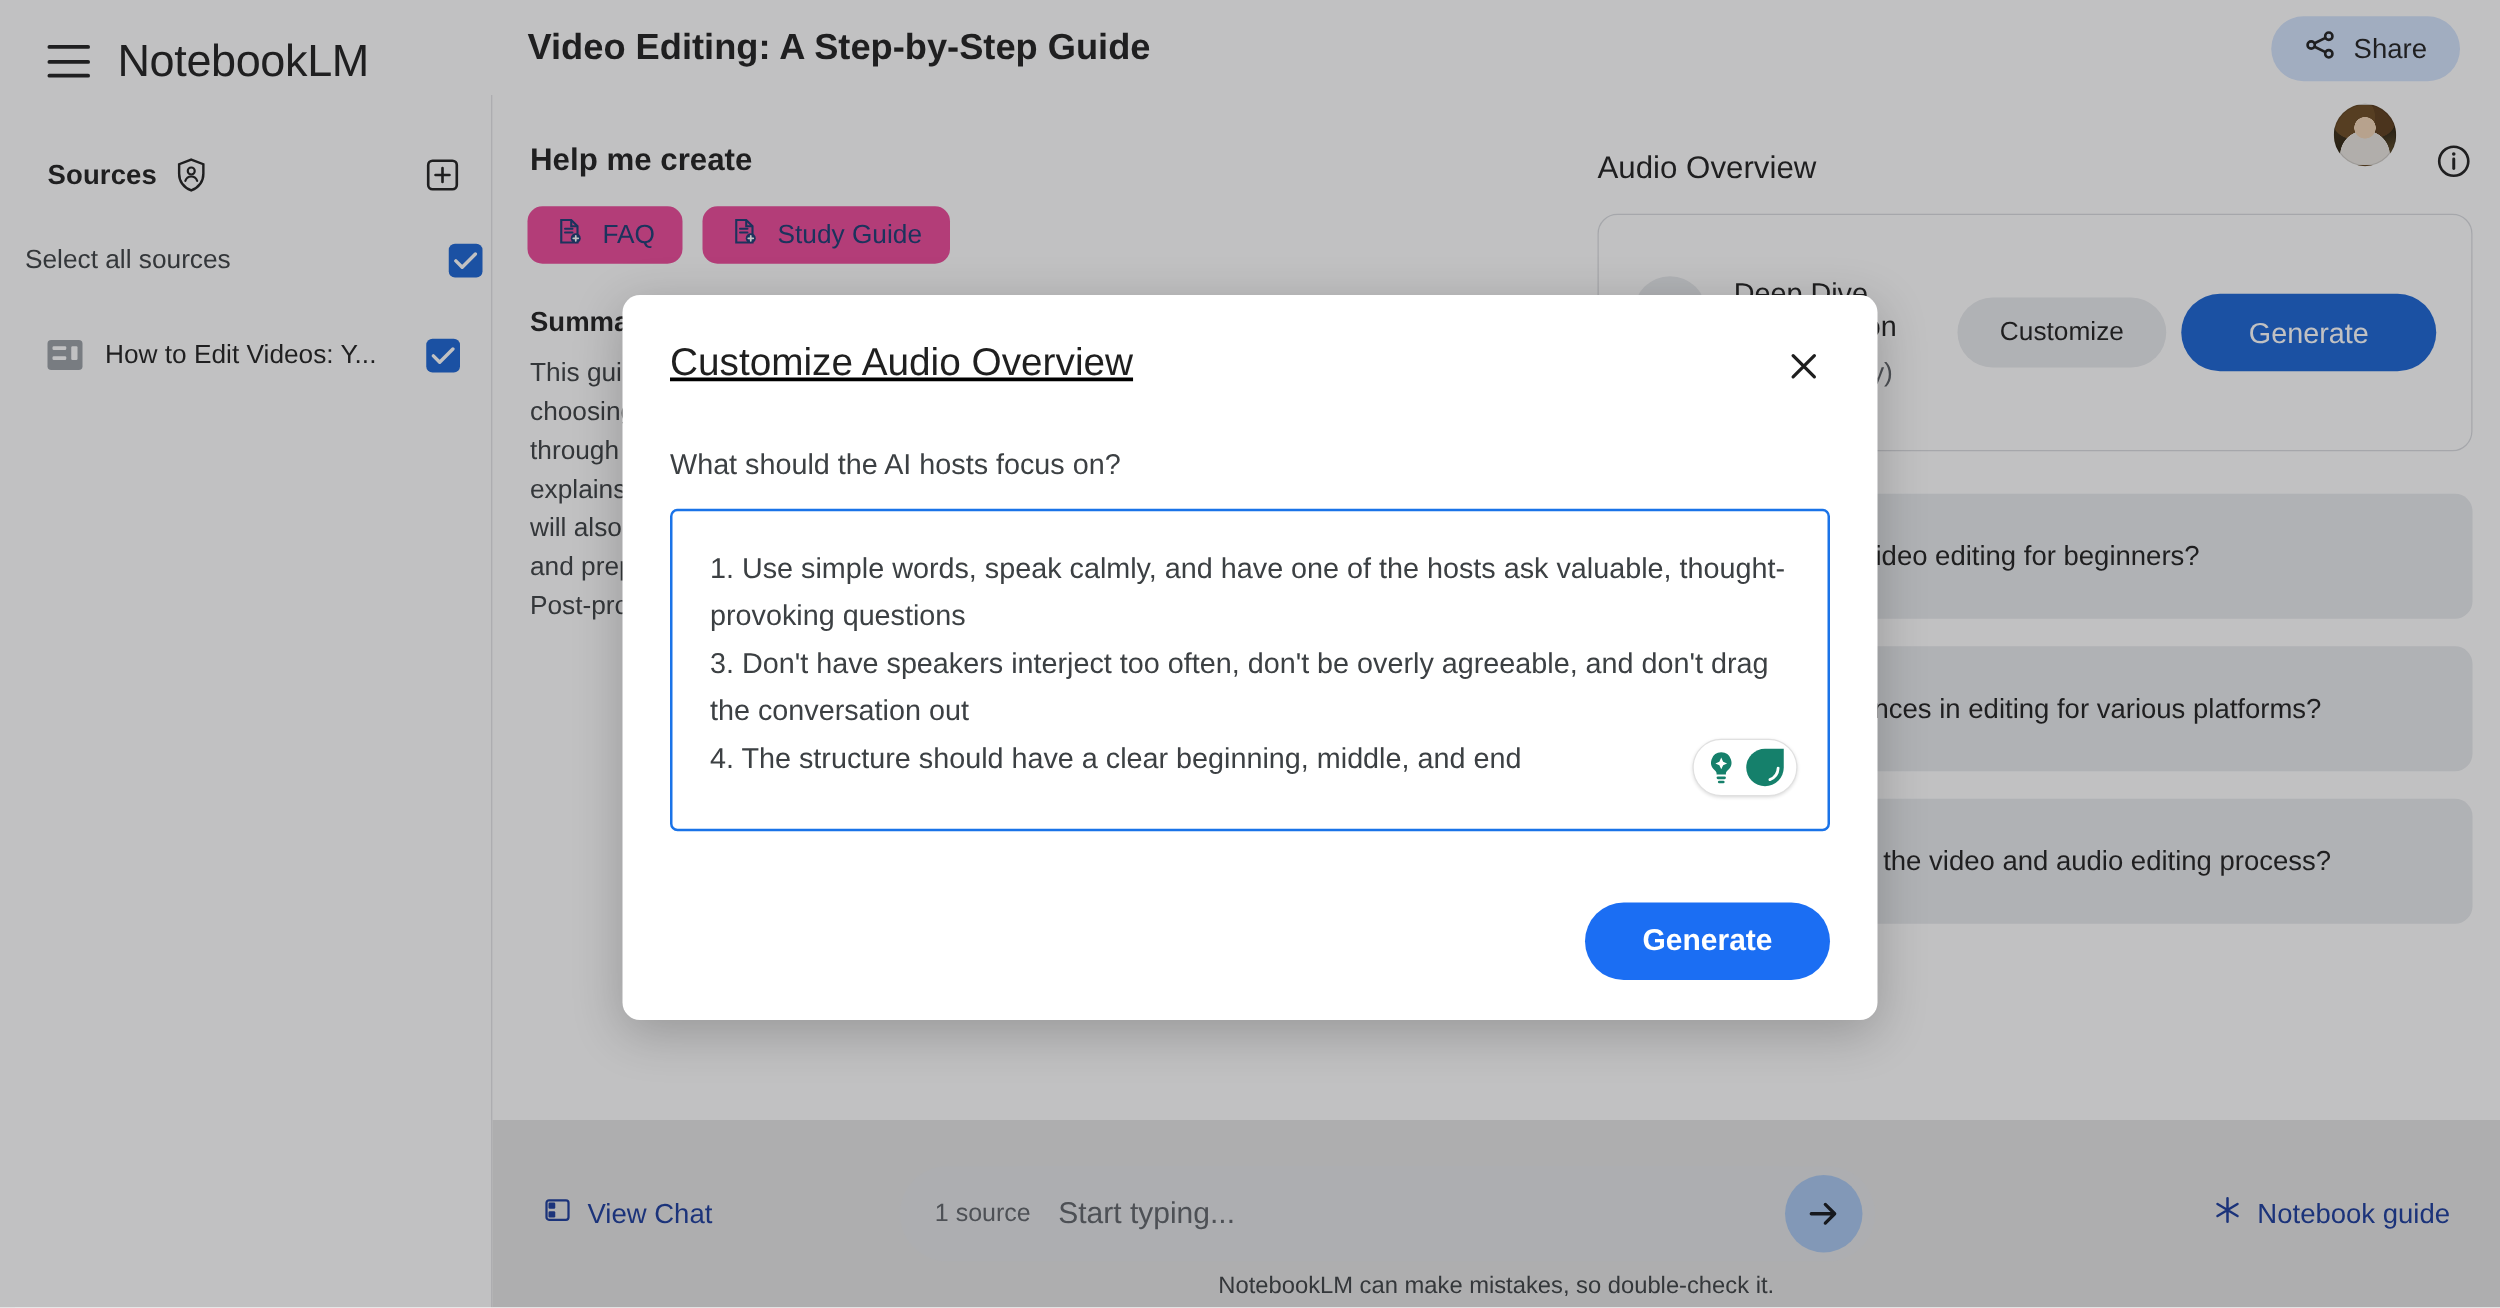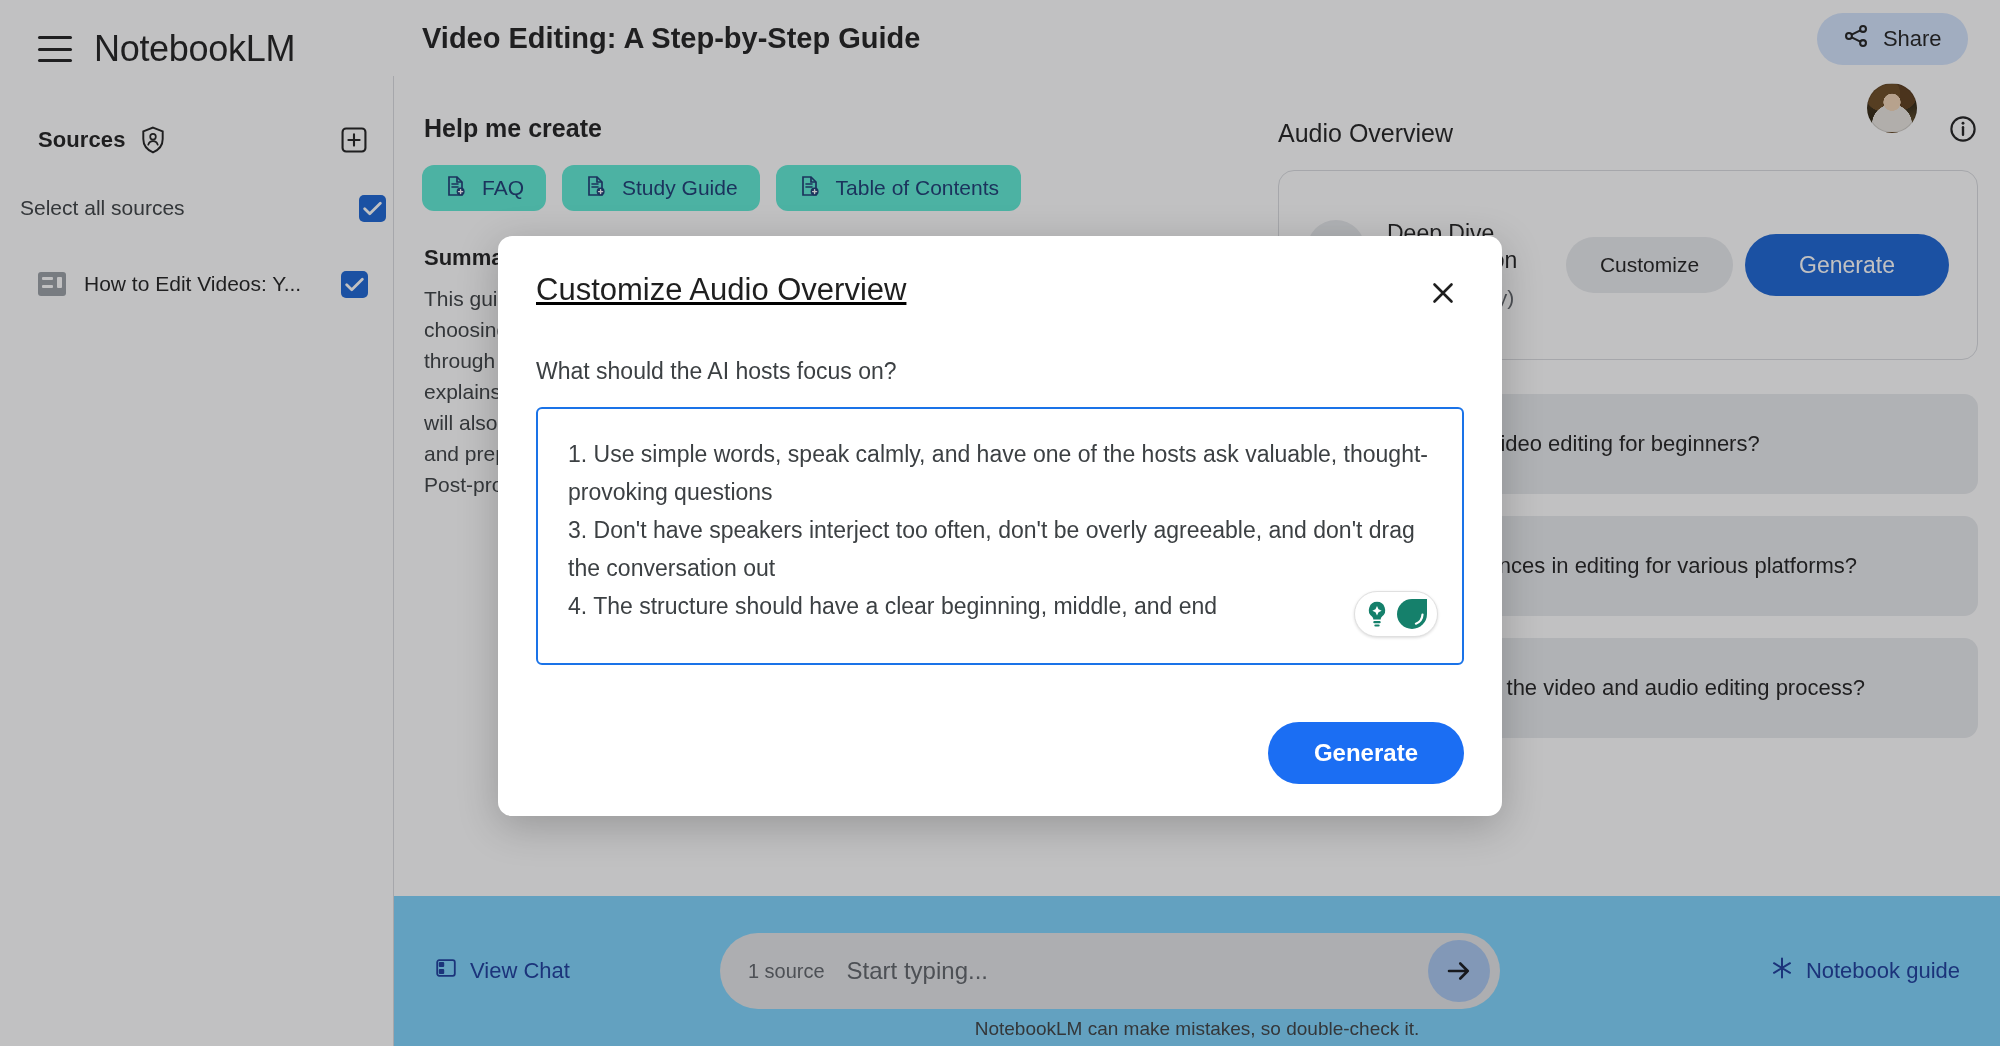--- a/index.html
+++ b/index.html
@@ -156,21 +156,21 @@
   .pane-left { flex: 1 1 0; min-width:0; }
   .pane-right { width: 700px; flex: 0 0 700px; }
 
   .pane-title {
     font-size: 25px; color:#1f1f1f; font-weight:700;
     margin: 22px 0 0 2px;
   }
   .chips { display:flex; gap: 16px; margin-top: 22px; flex-wrap: wrap; }
   .chip {
     display:flex; align-items:center; gap: 14px;
-    background: #5eead4;
+    background: #ec4899;
     border-radius: 12px;
     height: 46px; padding: 0 22px;
     color:#1a3b73; font-size:21px;
     cursor:pointer; white-space:nowrap;
   }
 
   .summary-card {
     margin-top: 30px;
     background:#ffffff;
     border-radius: 14px;
@@ -225,21 +225,21 @@
     min-height: 100px;
     display:flex; align-items:center;
     padding: 0 28px;
     font-size:22px; color:#1f1f1f;
     cursor:pointer;
   }
 
   
   .bottombar {
     flex: 0 0 150px;
-    background: #7dd3fc;
+    background: #e5e5e5;
     display:flex; flex-direction:column; align-items:center;
     justify-content:center;
     position:relative;
   }
   .bb-row {
     display:flex; align-items:center; width:100%;
     padding: 0 40px; gap: 30px;
   }
   .bb-link {
     display:flex; align-items:center; gap: 12px;
@@ -454,32 +454,20 @@
                 <svg width="24" height="24" viewBox="0 0 24 24" fill="none">
                   <path d="M5 3h8l5 5v13H5V3Z" stroke="#1a3b73" stroke-width="1.7"></path>
                   <path d="M13 3v5h5" stroke="#1a3b73" stroke-width="1.7"></path>
                   <path d="M8 10h6M8 13h6" stroke="#1a3b73" stroke-width="1.6" stroke-linecap="round"></path>
                   <circle cx="16.6" cy="17.6" r="4" fill="#1a3b73"></circle>
                   <path d="M16.6 15.6v4M14.6 17.6h4" stroke="#fff" stroke-width="1.4" stroke-linecap="round"></path>
                 </svg>
               </span>
               <span>Study Guide</span>
             </div>
-            <div class="chip">
-              <span>
-                <svg width="24" height="24" viewBox="0 0 24 24" fill="none">
-                  <path d="M5 3h8l5 5v13H5V3Z" stroke="#1a3b73" stroke-width="1.7"></path>
-                  <path d="M13 3v5h5" stroke="#1a3b73" stroke-width="1.7"></path>
-                  <path d="M8 10h6M8 13h6" stroke="#1a3b73" stroke-width="1.6" stroke-linecap="round"></path>
-                  <circle cx="16.6" cy="17.6" r="4" fill="#1a3b73"></circle>
-                  <path d="M16.6 15.6v4M14.6 17.6h4" stroke="#fff" stroke-width="1.4" stroke-linecap="round"></path>
-                </svg>
-              </span>
-              <span>Table of Contents</span>
-            </div>
           </div>
 
           <div class="summary-card">
             <div class="summary-h">Summary</div>
             <div class="summary-p">This guide covers the complete video editing workflow, from choosing the right software to exporting your final project. It walks through trimming, transitions, color grading and audio effects, and explains how to keep a consistent pace throughout the edit. You will also learn practical tips for color grading, adding text overlays, and preparing your video for YouTube, Instagram, and TikTok. Post-production checklists round out the guide.</div>
           </div>
         </div>
 
         <div class="pane-right">
           <div class="pane-right-head">

